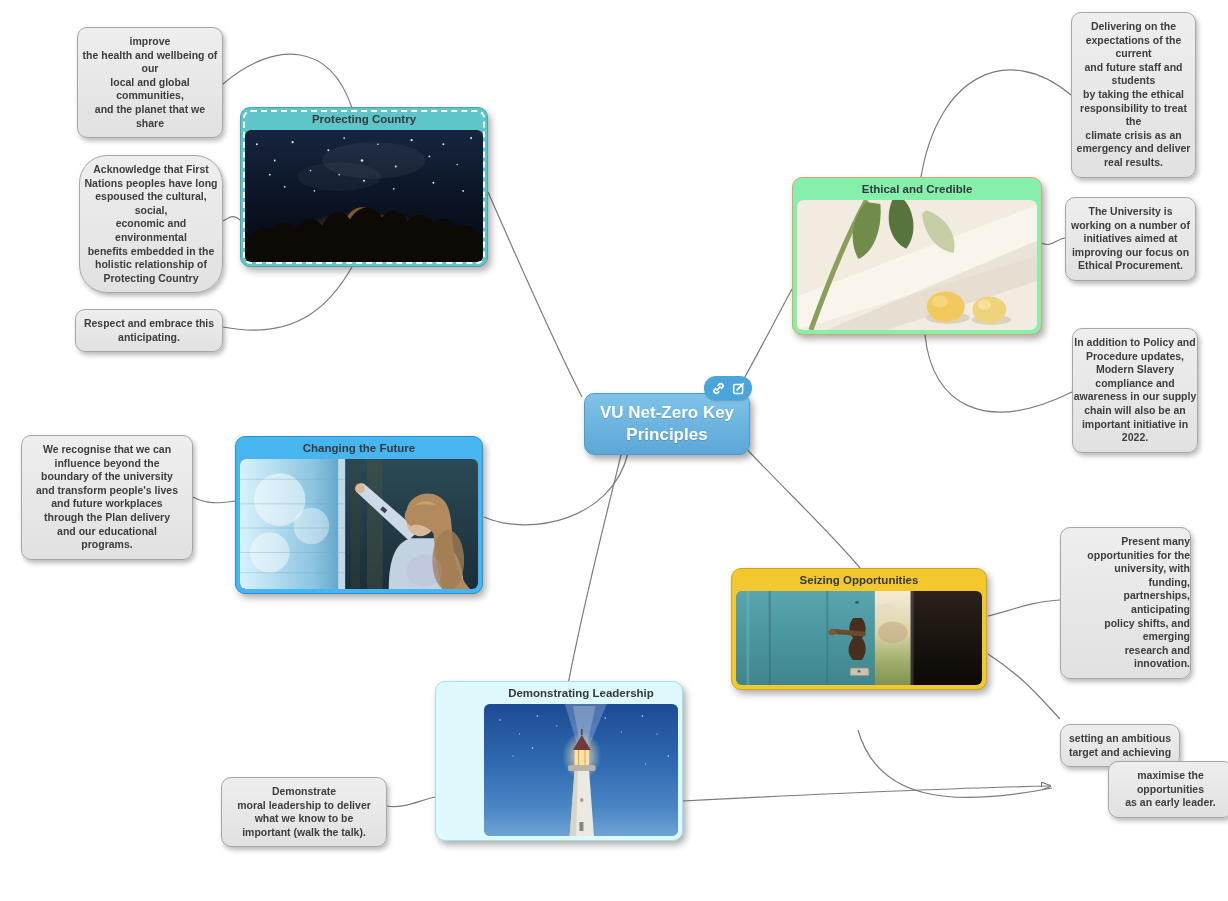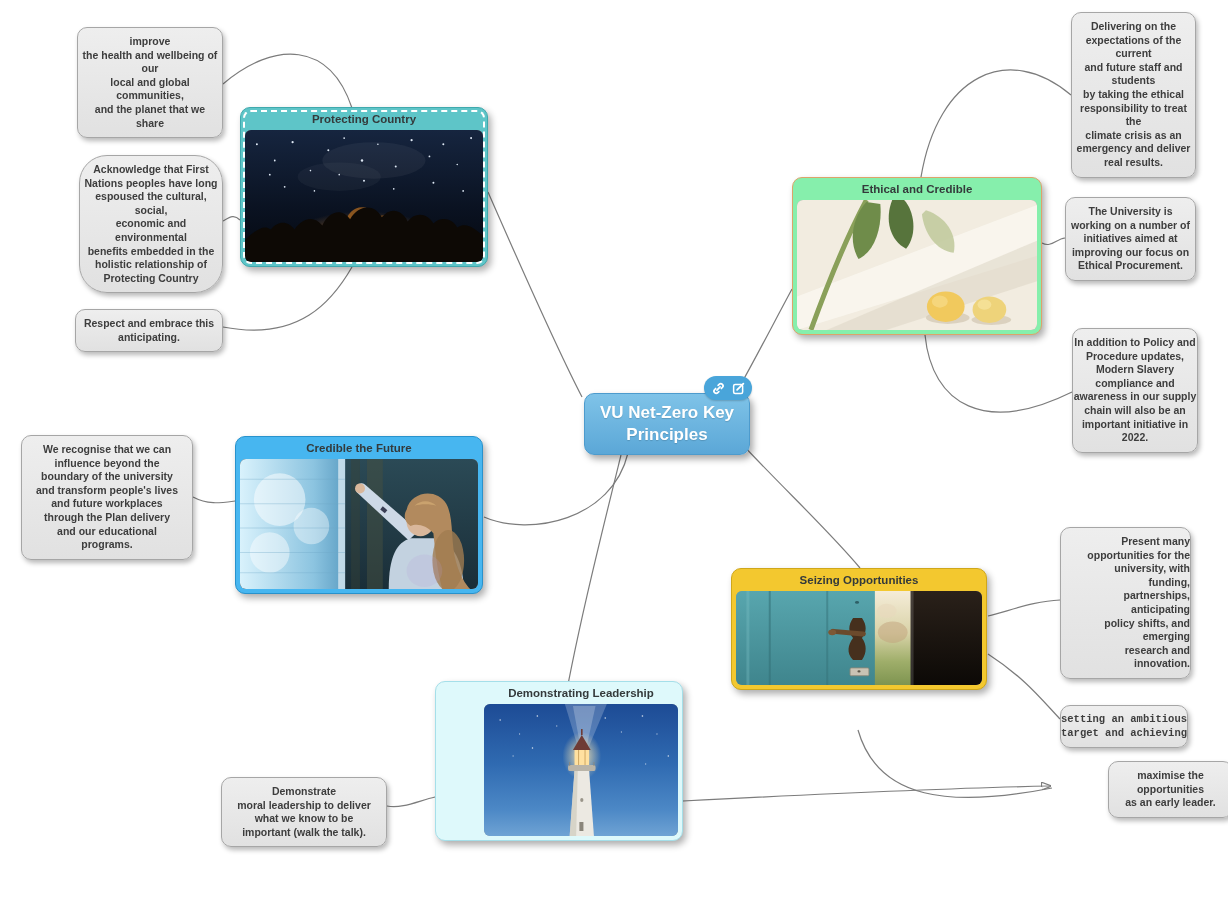--- a/index.html
+++ b/index.html
@@ -121,21 +121,21 @@
   <div class="note" style="left:1060px;top:527px;min-width:131px;text-align:right;">Present many
 opportunities for the
 university, with
 funding,
 partnerships,
 anticipating
 policy shifts, and
 emerging
 research and
 innovation.</div>
-  <div class="note" style="left:1060px;top:705px;min-width:120px;font-family:Liberation Mono, monospace;">setting an ambitious
+  <div class="note" style="left:1060px;top:724px;min-width:120px;">setting an ambitious
 target and achieving</div>
   <div class="note" style="left:1108px;top:761px;min-width:125px;">maximise the
 opportunities
 as an early leader.</div>
   <div class="note" style="left:221px;top:777px;min-width:166px;">Demonstrate
 moral leadership to deliver
 what we know to be
 important (walk the talk).</div>
 
   <div class="card pc" style="left:240px;top:107px;width:248px;height:160px;">
@@ -204,21 +204,21 @@
         <ellipse cx="196" cy="118" rx="20" ry="5" fill="#d4cbb6" opacity="0.8"></ellipse>
         <ellipse cx="150" cy="105" rx="19" ry="15" fill="#f1c95d"></ellipse>
         <ellipse cx="144" cy="100" rx="8" ry="6" fill="#f6da85" opacity="0.8"></ellipse>
         <ellipse cx="194" cy="108" rx="17" ry="13" fill="#eed37a"></ellipse>
         <ellipse cx="189" cy="103" rx="7" ry="5" fill="#f6e49c" opacity="0.8"></ellipse>
       </svg>
     </div>
   </div>
 
   <div class="card cf" style="left:235px;top:436px;width:248px;height:158px;">
-    <div class="card-header">Credible the Future</div>
+    <div class="card-header">Changing the Future</div>
     <div class="card-img">
       <svg viewBox="0 0 240 128" preserveAspectRatio="none">
         <defs>
           <linearGradient id="holo" x1="0" y1="0" x2="1" y2="0">
             <stop offset="0" stop-color="#d9f2fc"></stop>
               <stop offset="0.7" stop-color="#8cc4e0"></stop>
               <stop offset="1" stop-color="#5e9fc4"></stop>
           </linearGradient>
           <linearGradient id="cfbg" x1="0" y1="0" x2="0" y2="1">
             <stop offset="0" stop-color="#2b4a56"></stop>

